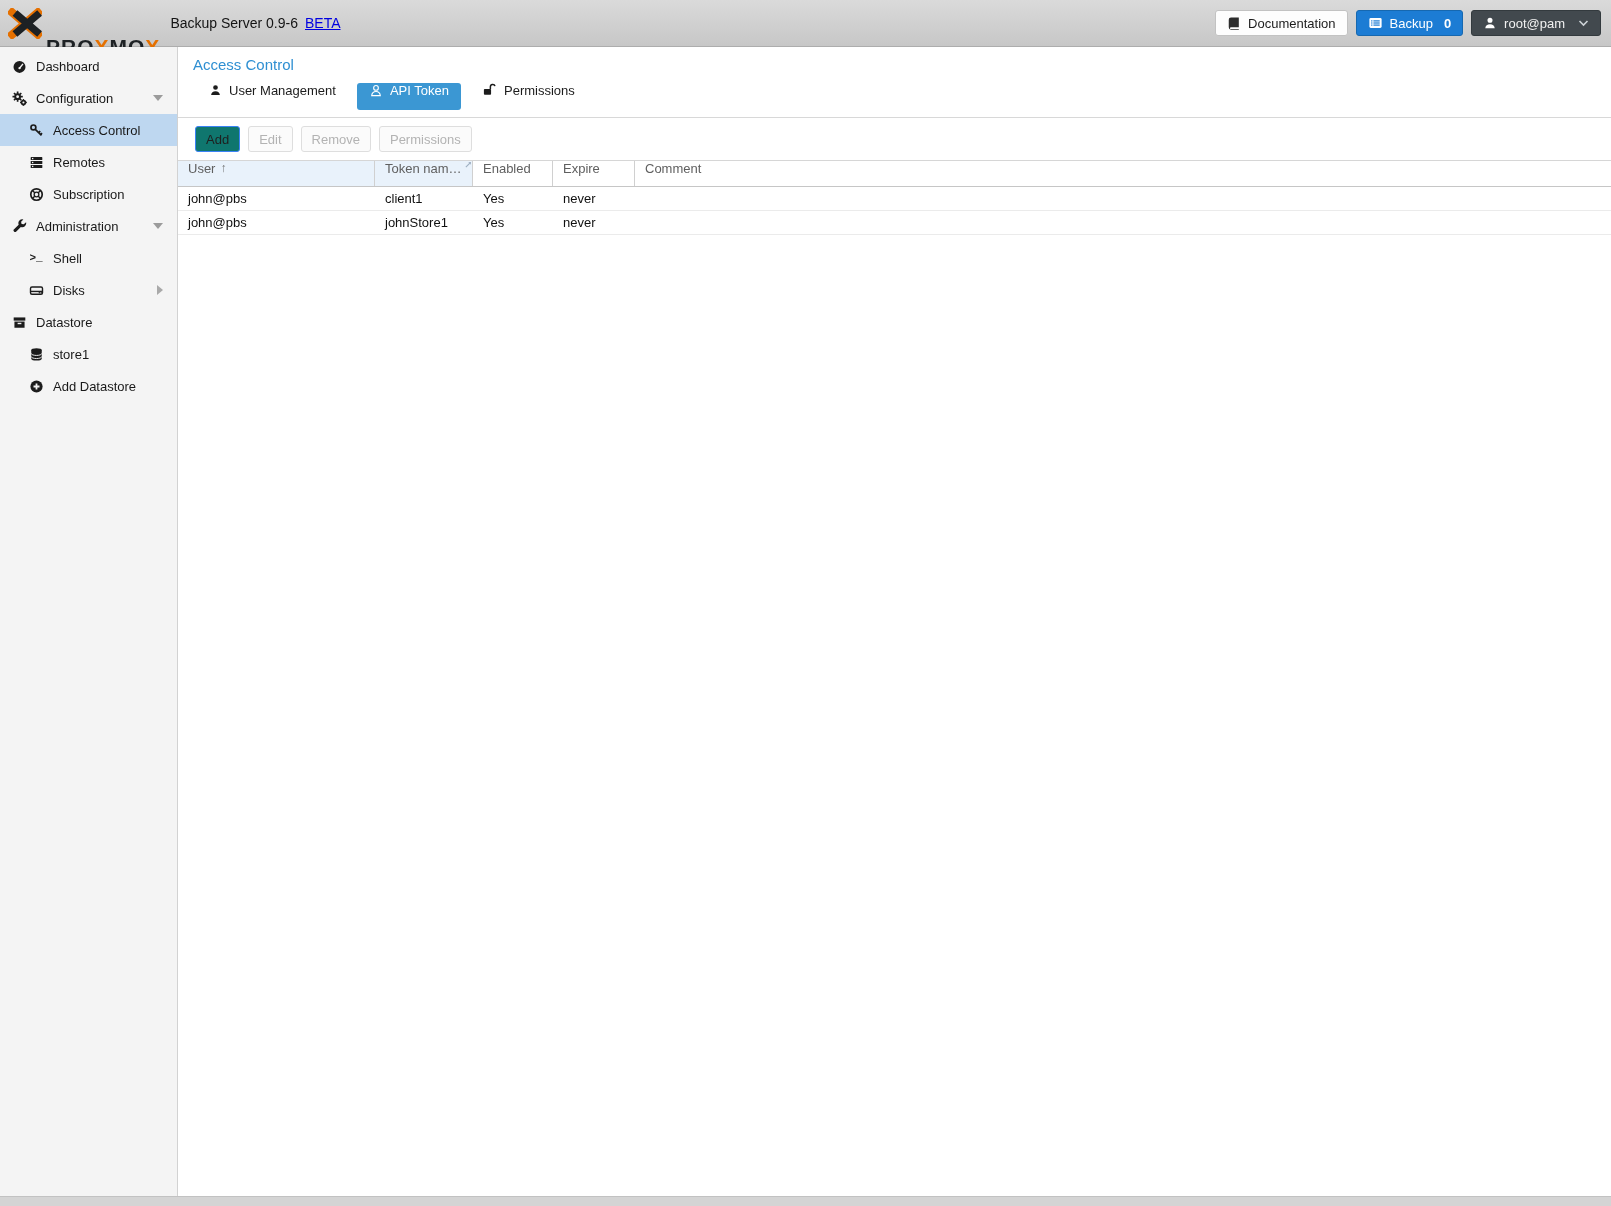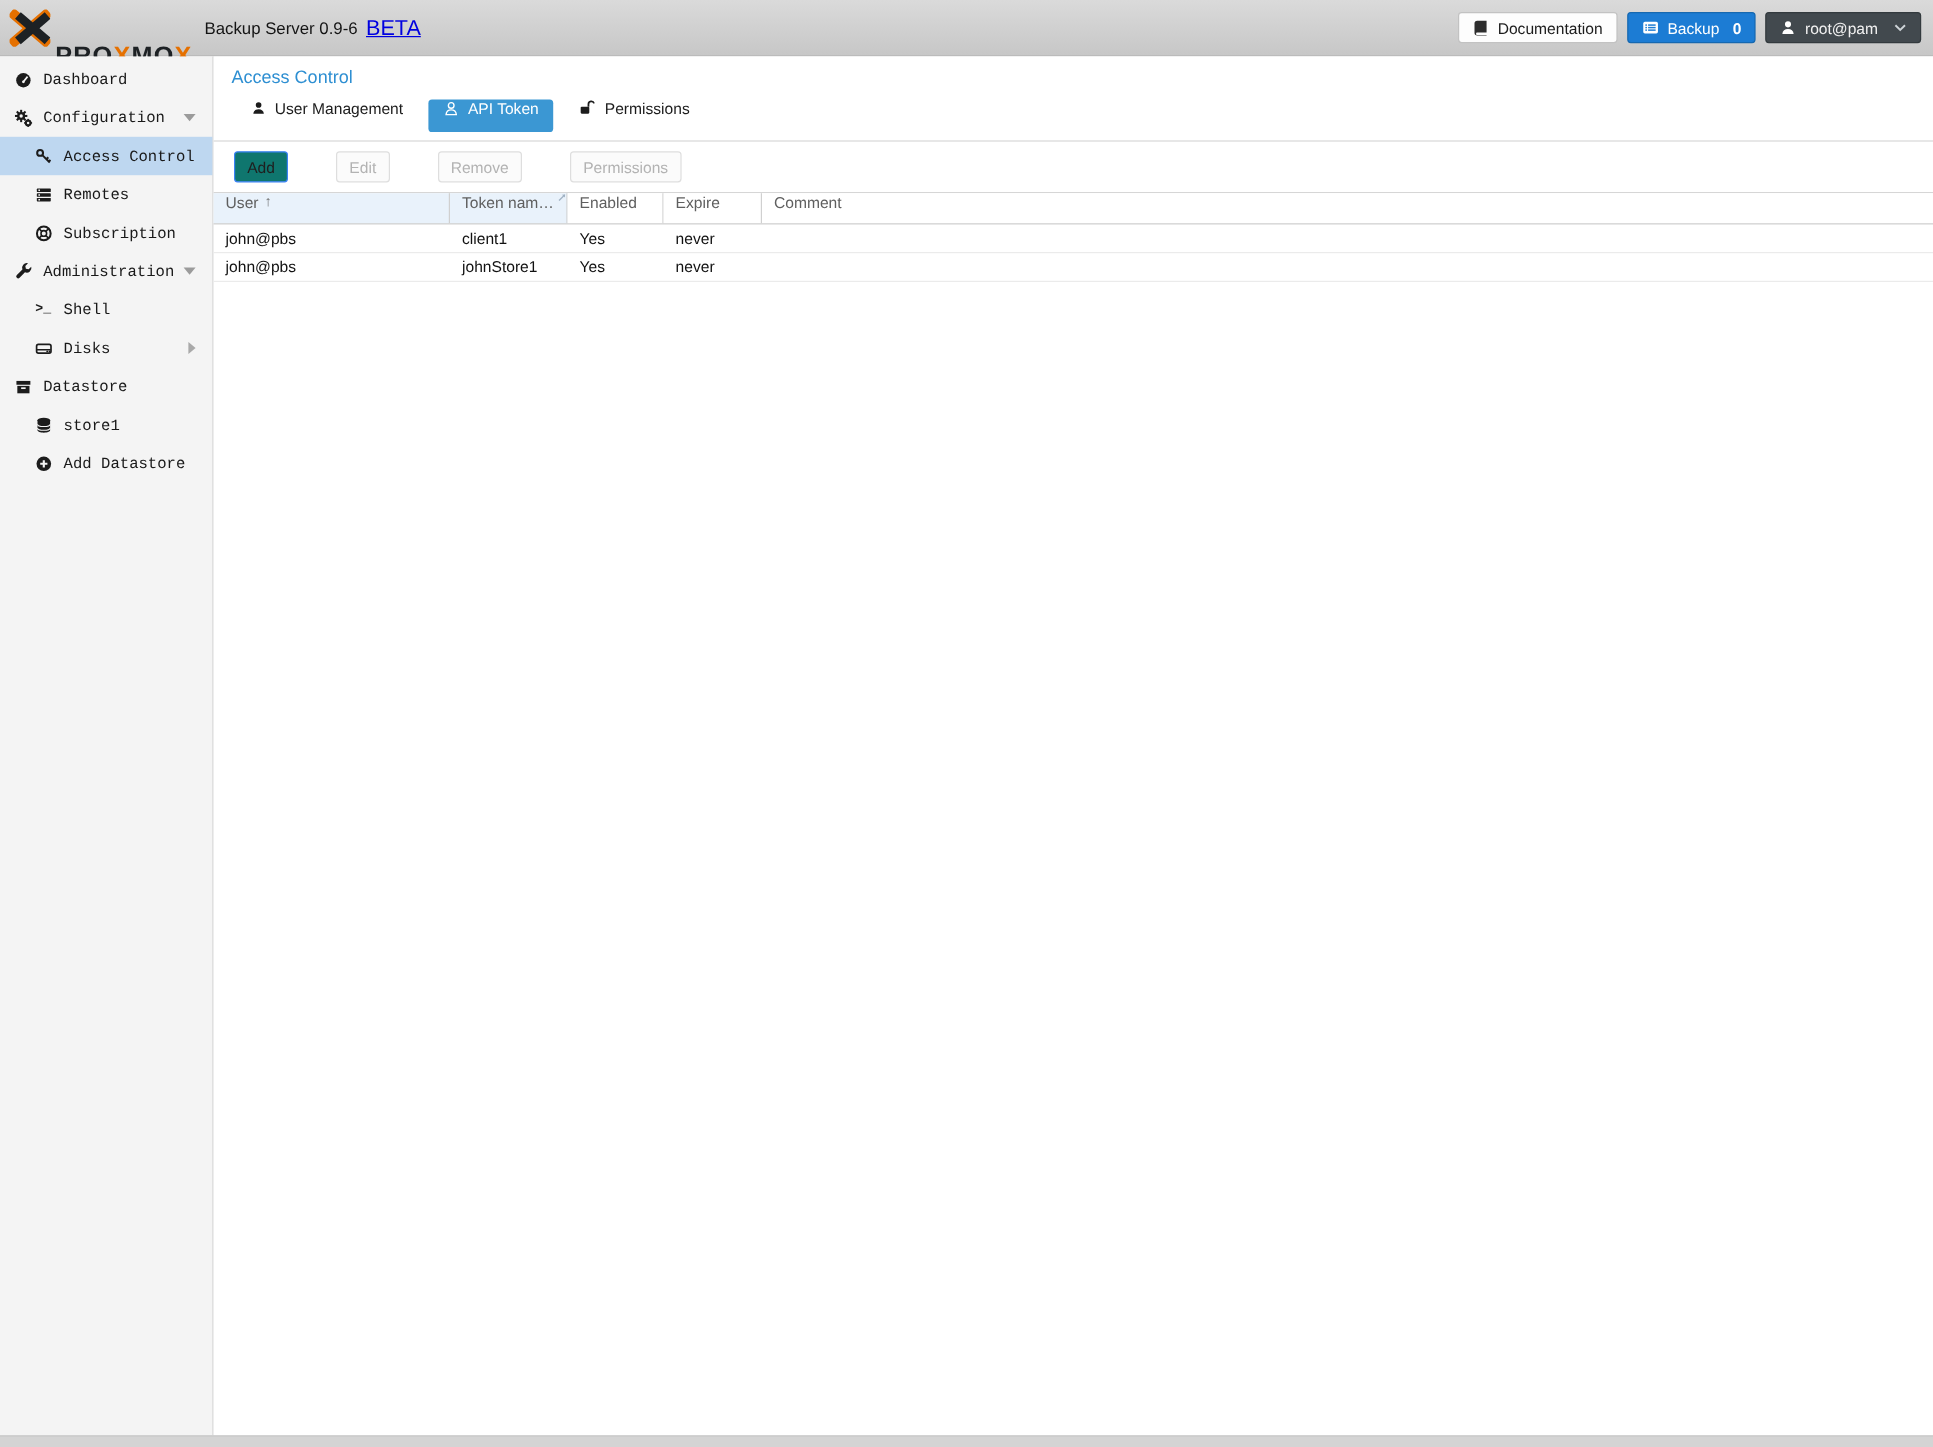--- a/index.html
+++ b/index.html
@@ -8,59 +8,59 @@
 
   
   .top-header { height:47px; display:flex; align-items:center; padding:0 10px 0 8px;
                 background:linear-gradient(#dadada,#c7c7c7); border-bottom:1px solid #adadad; }
   .logo-wrap { display:flex; align-items:center; cursor:default; }
   .logo-mark { margin-right:4px; }
   .logo-word { font-size:21px; font-weight:bold; letter-spacing:1px;margin-top:48px; }
   .lg-dark  { color:#1d2124; }
   .lg-orange{ color:#e57000; }
   .product-name { margin-left:10px; font-size:14px; color:#141414; }
-  .beta-link { margin-left:7px; font-size:18px; color:#0000e0; text-decoration:underline; cursor:pointer; }
+  .beta-link { margin-left:7px; font-size:14px; color:#0000e0; text-decoration:underline; cursor:pointer; }
   .header-right { margin-left:auto; display:flex; align-items:center; gap:8px; }
   .hbtn { height:26px; display:flex; align-items:center; gap:7px; padding:0 11px;
           border-radius:3px; font-size:13px; cursor:pointer; }
   .hbtn-doc  { background:#fdfdfd; border:1px solid #c2c2c2; color:#1c1c1c; }
   .hbtn-tasks{ background:var(--tasks-blue,#1c7cd4); border:1px solid #1668b0; color:#fff; }
   .tasks-count { font-weight:bold; margin-left:4px; }
   .hbtn-user { background:#42494e; border:1px solid #333a3e; color:#f1f1f1; }
 
   
   .app-body { display:flex; height:1149px; }
   .sidebar { width:178px; background:#f4f4f4; border-right:1px solid #d2d2d2; padding-top:3px; }
   .main { flex:1; background:#fff; }
 
   
   .side-item { height:32px; display:flex; align-items:center; padding-left:10px; cursor:pointer; }
   .side-item.indent { padding-left:27px; }
   .side-item.selected { background:var(--sidebar-selected,#bed7f0); }
   .side-icon { width:18px; margin-right:8px; display:flex; justify-content:center; align-items:center; }
-  .side-label { color:#191919;font-family:Liberation Mono, monospace; }
+  .side-label { color:#191919; }
   .side-arrow { margin-left:auto; margin-right:14px; }
   .tri-down { width:0; height:0; border-left:5px solid transparent; border-right:5px solid transparent;
               border-top:6px solid #9b9b9b; }
   .tri-right{ width:0; height:0; border-top:5px solid transparent; border-bottom:5px solid transparent;
               border-left:6px solid #a9a9a9; }
   .shell-glyph { font-family:"Liberation Mono", monospace; font-weight:bold; font-size:11px; color:#1c1c1c; }
 
   
   .page-title { margin:9px 0 0 15px; font-size:15px; color:var(--title-blue,#2e8fd2); }
   .tabbar-wrap { margin-top:10px; border-bottom:1px solid #d8d8d8; padding:0 0 7px 19px; }
   .tabbar { display:flex; gap:9px; }
   .tab { display:inline-flex; gap:7px; padding:0 12px; height:27px;
          border-radius:3px; cursor:pointer; color:#1c1c1c; }
   .tab.active { background:var(--accent,#3b97d3); color:#fff; }
 
   .toolbar { display:flex; gap:8px; padding:8px 0 8px 17px; }
   .btn { height:26px; padding:0 10px; border-radius:3px; font-size:13px; display:flex; align-items:center; }
   .btn-enabled  { background:#0f766e; border:1px solid #3b82f6; color:#1f1f1f; cursor:pointer; }
-  .btn-disabled { background:#fbfbfb; border:1px solid #dedede; color:#b3b3b3; cursor:default;margin-left:32px; }
+  .btn-disabled { background:#fbfbfb; border:1px solid #dedede; color:#b3b3b3; cursor:default; }
 
   
   .tbl-header { display:flex; border-top:1px solid #d6d6d6; border-bottom:1px solid #c6c6c6; height:27px; }
   .th { display:flex; align-items:flex-start; padding-left:10px; color:#5f5f5f;
         border-right:1px solid #d0d0d0; background:#fff; cursor:pointer; }
   .th.sorted { background:#e9f2fb; }
   .c-user{width:197px}.c-token{width:98px}.c-enabled{width:80px}.c-expire{width:82px}
   .c-comment{flex:1; border-right:none;}
   .sort-asc { color:#737373; margin-left:5px; font-size:12px; }
   .mini-sort { margin-left:3px; margin-bottom:7px; }

